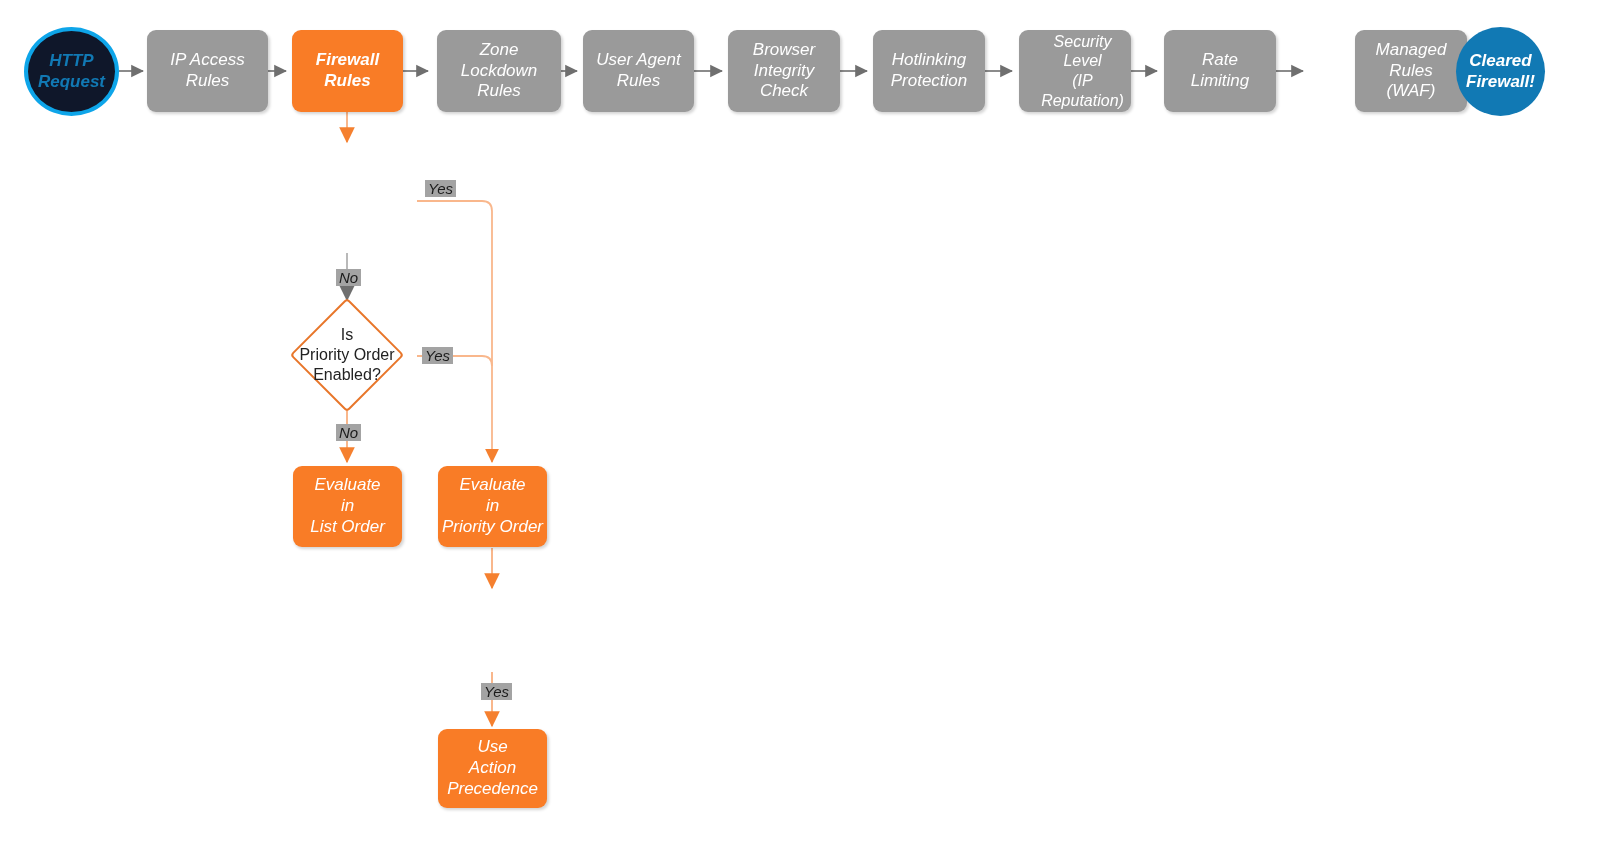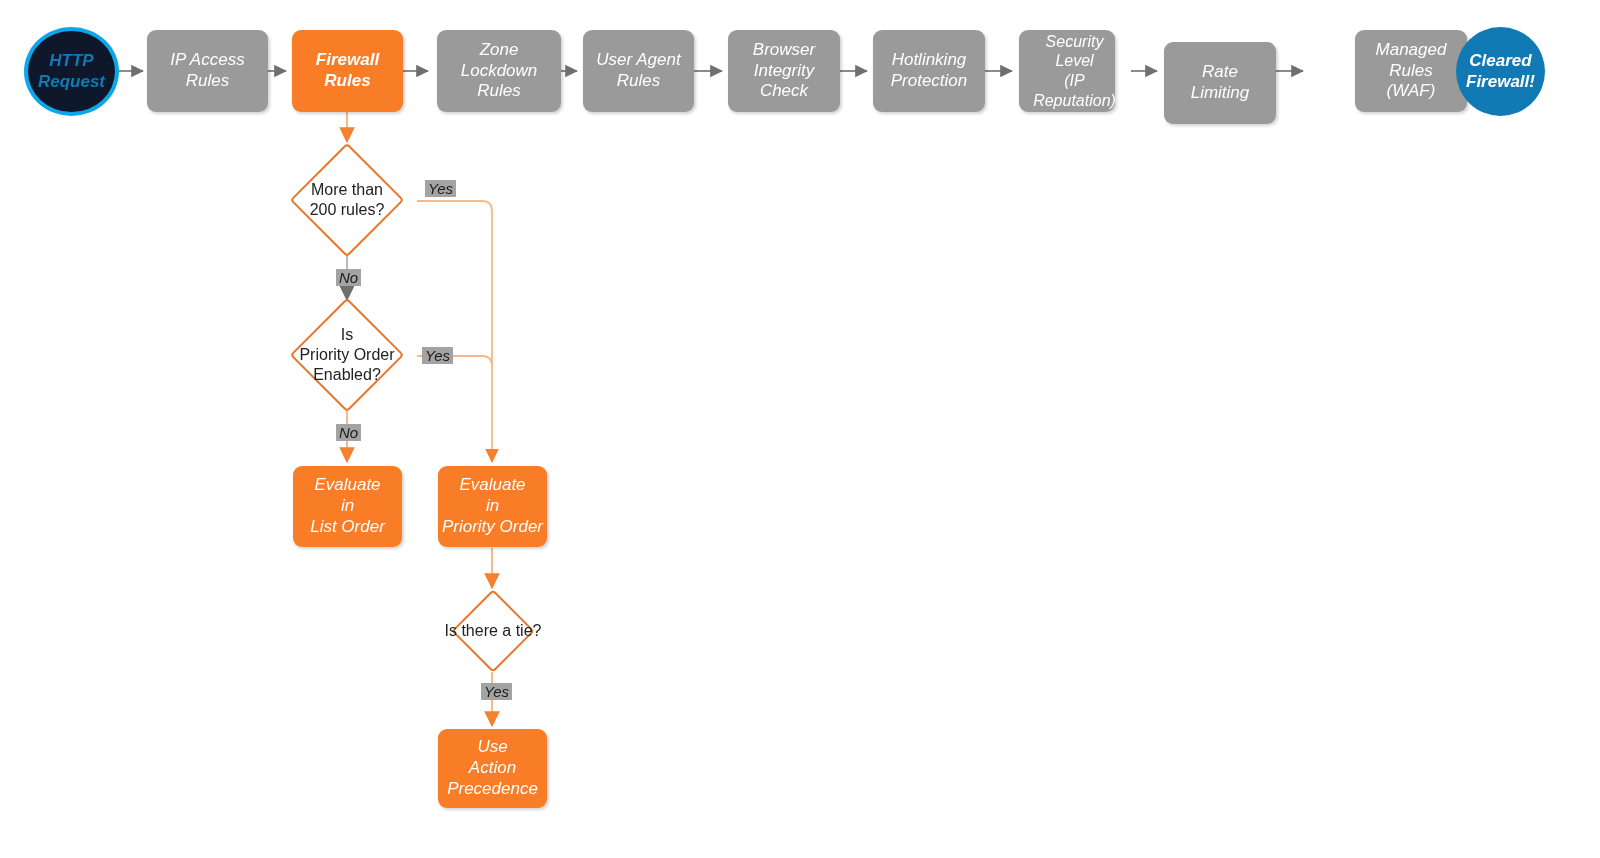--- a/index.html
+++ b/index.html
@@ -171,47 +171,42 @@
     <span style="white-space:pre-line">Hotlinking
 Protection</span>
   </div>
 
   <div class="node box gray" style="left:728px; top:30px; width:112px; height:82px;">
     <span style="white-space:pre-line">Browser
 Integrity
 Check</span>
   </div>
 
-  <div class="node box gray" style="left:1019px; top:30px; width:96px; height:82px; font-size:16px;padding-left:15px;">
+  <div class="node box gray" style="left:1019px; top:30px; width:112px; height:82px; font-size:16px;padding-left:15px;">
     <span style="white-space:pre-line">Security
 Level
 (IP Reputation)</span>
   </div>
 
-  <div class="node box gray" style="left:1164px; top:30px; width:112px; height:82px;margin-top:12px;">
+  <div class="node box gray" style="left:1164px; top:30px; width:112px; height:82px;">
     <span style="white-space:pre-line">Rate
 Limiting</span>
   </div>
 
   <div class="node box gray" style="left:1309px; top:30px; width:112px; height:82px;margin-left:46px;">
     <span style="white-space:pre-line">Managed
 Rules
 (WAF)</span>
   </div>
 
   <div class="node terminal filled" style="left:1456px; top:27px; width:89px; height:89px;">
     <span style="white-space:pre-line">Cleared
 Firewall!</span>
   </div>
 
-  <div class="node diamond" style="left:277px; top:145px; width:140px; height:110px;">
-    <div class="dshape" style="width:81px; height:81px;"></div>
-    <span class="dtext">More than
-200 rules?</span>
-  </div>
   <div class="elabel ital" style="left:425px; top:180px;">Yes</div>
   <div class="elabel ital" style="left:336px; top:269px;">No</div>
 
   <div class="node diamond" style="left:277px; top:300px; width:140px; height:110px;">
     <div class="dshape" style="width:81px; height:81px;"></div>
     <span class="dtext">Is
 Priority Order
 Enabled?</span>
   </div>
   <div class="elabel ital" style="left:422px; top:347px;">Yes</div>
@@ -222,24 +217,20 @@
 in
 List Order</span>
   </div>
 
   <div class="node box orange" style="left:438px; top:466px; width:109px; height:81px;">
     <span style="white-space:pre-line">Evaluate
 in
 Priority Order</span>
   </div>
 
-  <div class="node diamond" style="left:423px; top:590px; width:140px; height:82px;">
-    <div class="dshape" style="width:59px; height:59px;"></div>
-    <span class="dtext">Is there a tie?</span>
-  </div>
   <div class="elabel ital" style="left:481px; top:683px;">Yes</div>
 
   <div class="node box orange" style="left:438px; top:729px; width:109px; height:79px;">
     <span style="white-space:pre-line">Use
 Action
 Precedence</span>
   </div>
 
 </div>
 

